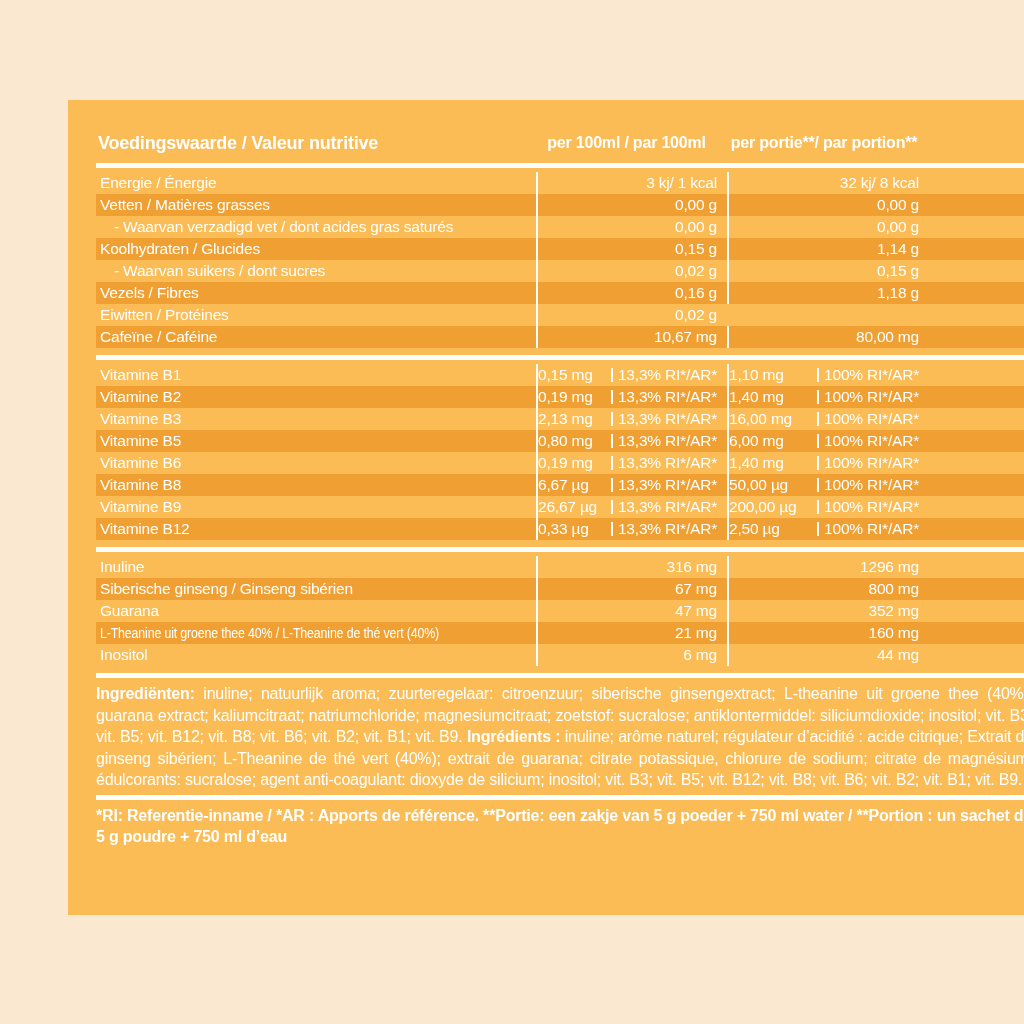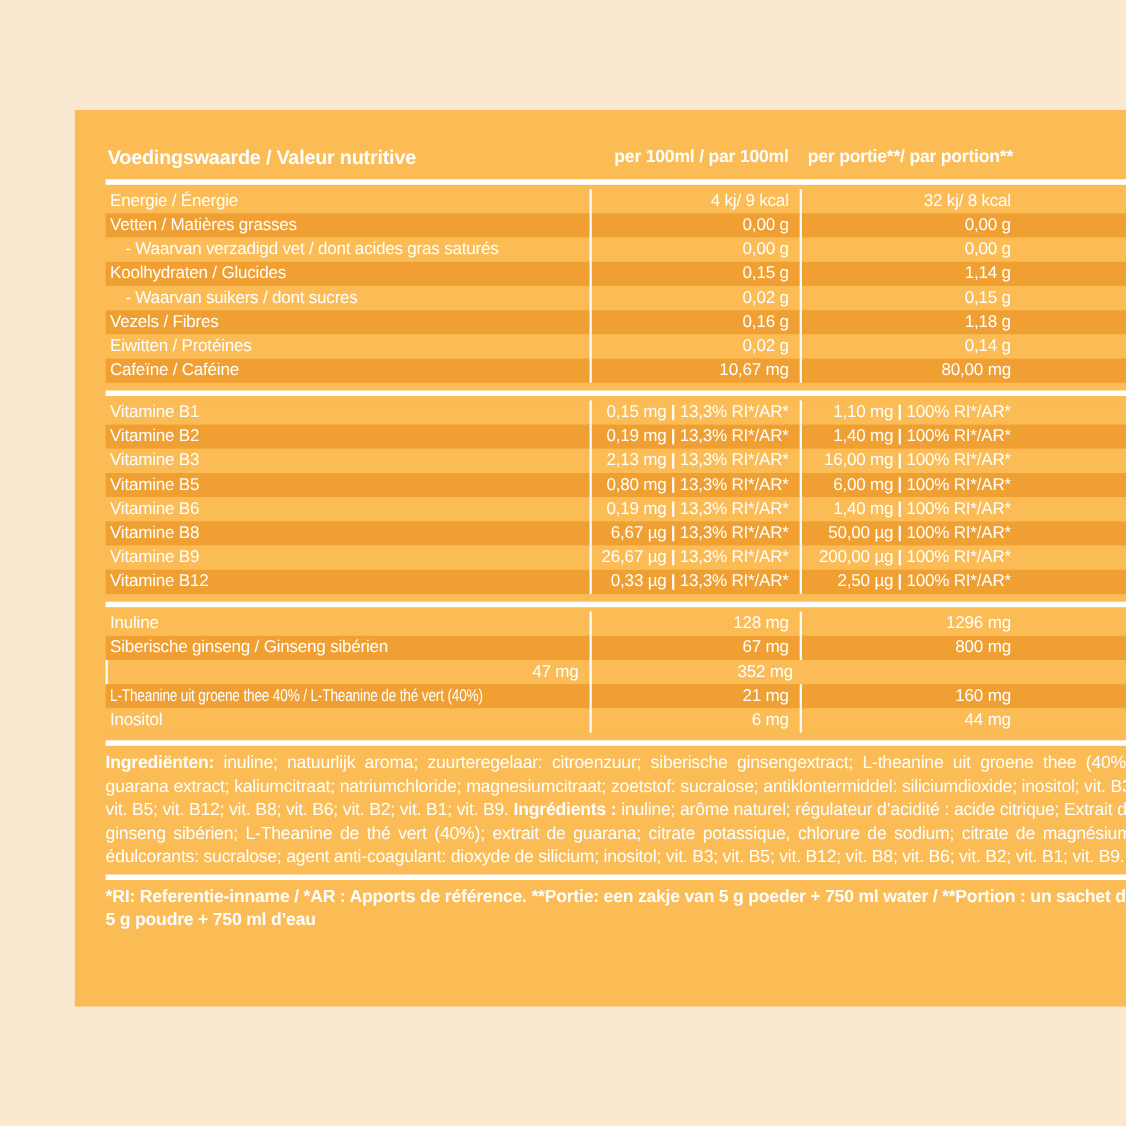--- a/index.html
+++ b/index.html
@@ -15,34 +15,34 @@
   }
   .panel{
     position:absolute;left:68px;top:100px;width:998px;height:815px;
     background:var(--panel-bg);box-sizing:border-box;
     padding:30px 33px 0 28px;
   }
   .grid{display:grid;grid-template-columns:440px 191px 198px;}
   
   .thead{height:26px;line-height:26px;font-weight:bold;letter-spacing:-0.2px;}
   .h-title{font-size:18px;padding-left:2px;}
-  .h-col{font-size:16px;text-align:right;}
+  .h-col{font-size:16px;text-align:center;}
   .h-col.c2{padding-right:10px;}
   .h-col.c3{padding-right:4px;}
   .rule{height:5px;background:var(--ink);margin:7px 0 4px 0;}
   
   .row{height:22px;line-height:22px;font-size:15.5px;letter-spacing:-0.2px;background:var(--row-light);}
   .section .row:nth-child(even){background:var(--row-dark);}
   .cell{overflow:hidden;white-space:nowrap;}
   .cell-label{padding-left:4px;}
   .cell-label.indent{padding-left:18px;}
   .cell-val{border-left:2px solid var(--ink);text-align:right;padding-right:10px;
             display:flex;align-items:center;justify-content:flex-end;}
   .cell-val.c3{padding-right:6px;}
-  .amt{flex:1;text-align:right;}
+  .amt{flex:1;text-align:left;}
   .vbar{width:2px;height:14px;background:var(--ink);margin:0 5px;flex:0 0 auto;}
   .rda{text-align:left;}
   .condensed{display:inline-block;transform:scaleX(0.8);transform-origin:0 50%;white-space:nowrap;}
   
   .paragraph{margin-top:5px;font-size:16px;line-height:21.5px;text-align:justify;letter-spacing:-0.2px;}
   .paragraph .bold{font-weight:bold;}
   .rule.thin{margin:4px 0 4px 0;}
   .footnote{margin-top:5px;font-size:16px;line-height:21px;letter-spacing:-0.2px;font-weight:bold;}
 </style>
 </head>
@@ -55,21 +55,21 @@
     <div class="h-col c2">per 100ml / par 100ml</div>
     <div class="h-col c3">per portie**/ par portion**</div>
   </div>
 
   <div class="rule"></div>
 
   <div id="sections">
       <div class="section">
         <div class="grid row">
           <div class="cell cell-label">Energie / Énergie</div>
-          <div class="cell cell-val c2">4 kj/ 9 kcal</div>
+          <div class="cell cell-val c2">3 kj/ 1 kcal</div>
           <div class="cell cell-val c3">32 kj/ 8 kcal</div>
         </div>
         <div class="grid row">
           <div class="cell cell-label">Vetten / Matières grasses</div>
           <div class="cell cell-val c2">0,00 g</div>
           <div class="cell cell-val c3">0,00 g</div>
         </div>
         <div class="grid row">
           <div class="cell cell-label indent">- Waarvan verzadigd vet / dont acides gras saturés</div>
           <div class="cell cell-val c2">0,00 g</div>
@@ -86,21 +86,20 @@
           <div class="cell cell-val c3">0,15 g</div>
         </div>
         <div class="grid row">
           <div class="cell cell-label">Vezels / Fibres</div>
           <div class="cell cell-val c2">0,16 g</div>
           <div class="cell cell-val c3">1,18 g</div>
         </div>
         <div class="grid row">
           <div class="cell cell-label">Eiwitten / Protéines</div>
           <div class="cell cell-val c2">0,02 g</div>
-          <div class="cell cell-val c3">0,14 g</div>
         </div>
         <div class="grid row">
           <div class="cell cell-label">Cafeïne / Caféine</div>
           <div class="cell cell-val c2">10,67 mg</div>
           <div class="cell cell-val c3">80,00 mg</div>
         </div>
       </div>
       <div class="rule"></div>
       <div class="section">
         <div class="grid row">
@@ -205,29 +204,30 @@
             <div class="amt">2,50 µg</div>
             <div class="vbar"></div>
             <div class="rda">100% RI*/AR*</div>
           </div>
         </div>
       </div>
       <div class="rule"></div>
       <div class="section">
         <div class="grid row">
           <div class="cell cell-label">Inuline</div>
-          <div class="cell cell-val c2">128 mg</div>
+          <div class="cell cell-val c2">316 mg</div>
           <div class="cell cell-val c3">1296 mg</div>
         </div>
         <div class="grid row">
           <div class="cell cell-label">Siberische ginseng / Ginseng sibérien</div>
           <div class="cell cell-val c2">67 mg</div>
           <div class="cell cell-val c3">800 mg</div>
         </div>
         <div class="grid row">
+          <div class="cell cell-label">Guarana</div>
           <div class="cell cell-val c2">47 mg</div>
           <div class="cell cell-val c3">352 mg</div>
         </div>
         <div class="grid row">
           <div class="cell cell-label"><span class="condensed">L-Theanine uit groene thee 40% / L-Theanine de thé vert (40%)</span></div>
           <div class="cell cell-val c2">21 mg</div>
           <div class="cell cell-val c3">160 mg</div>
         </div>
         <div class="grid row">
           <div class="cell cell-label">Inositol</div>

